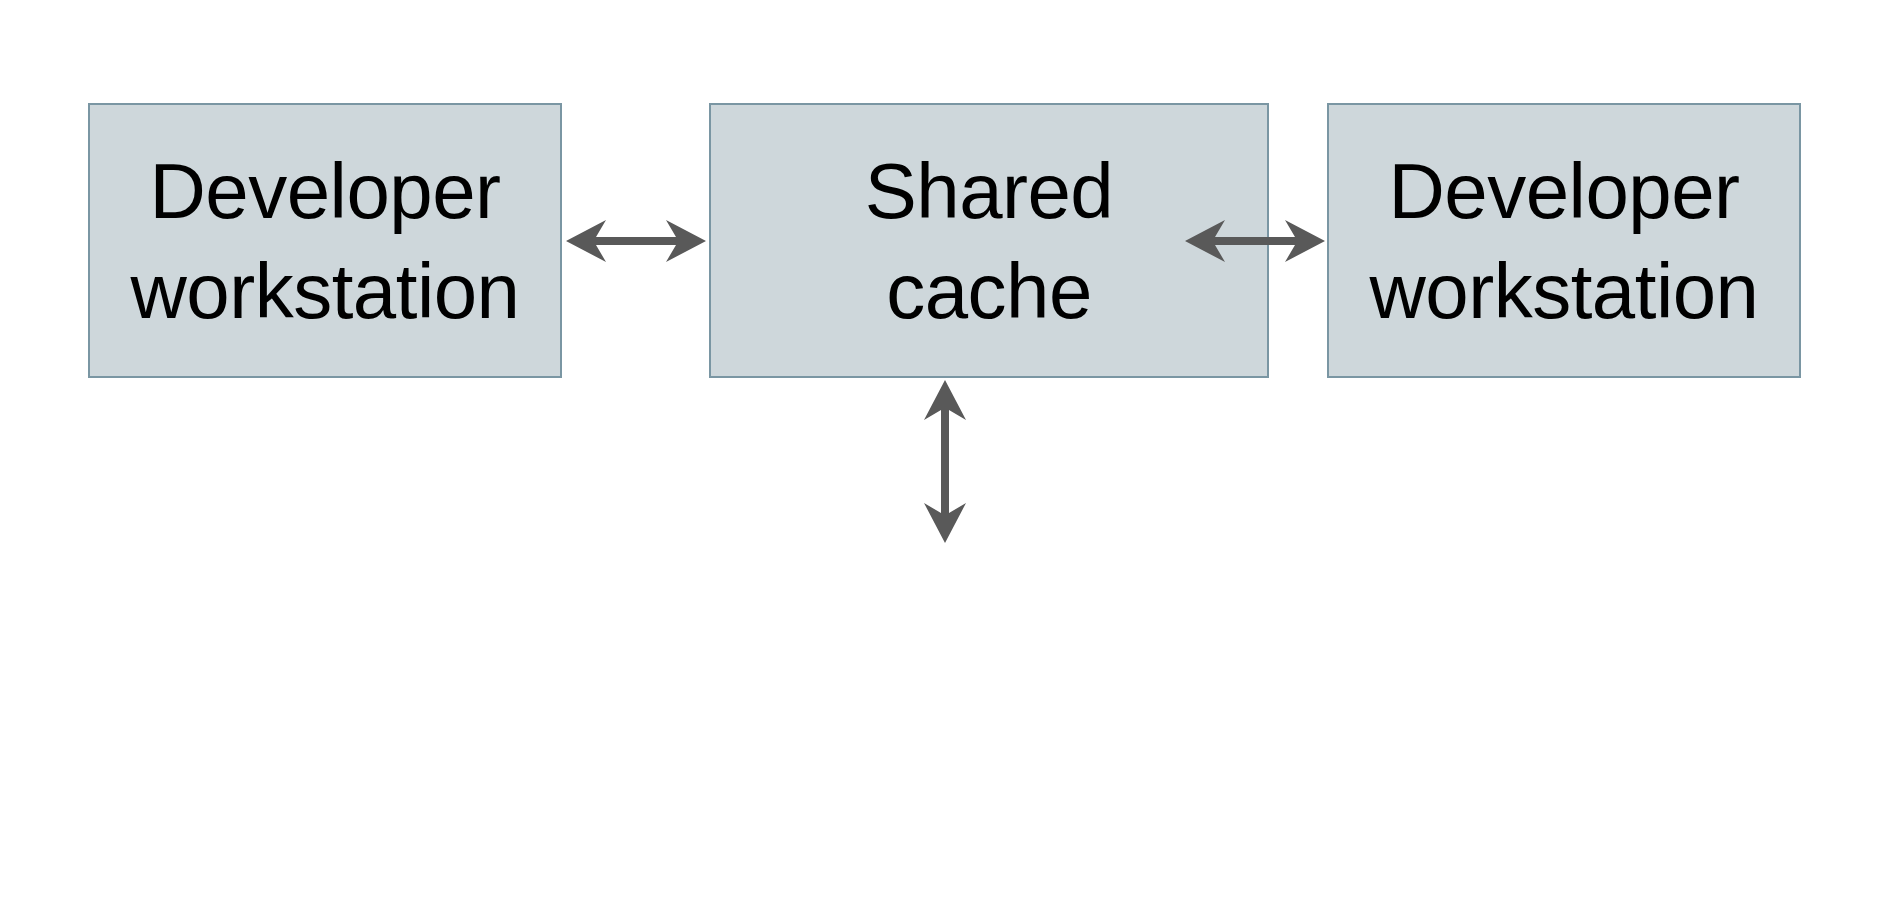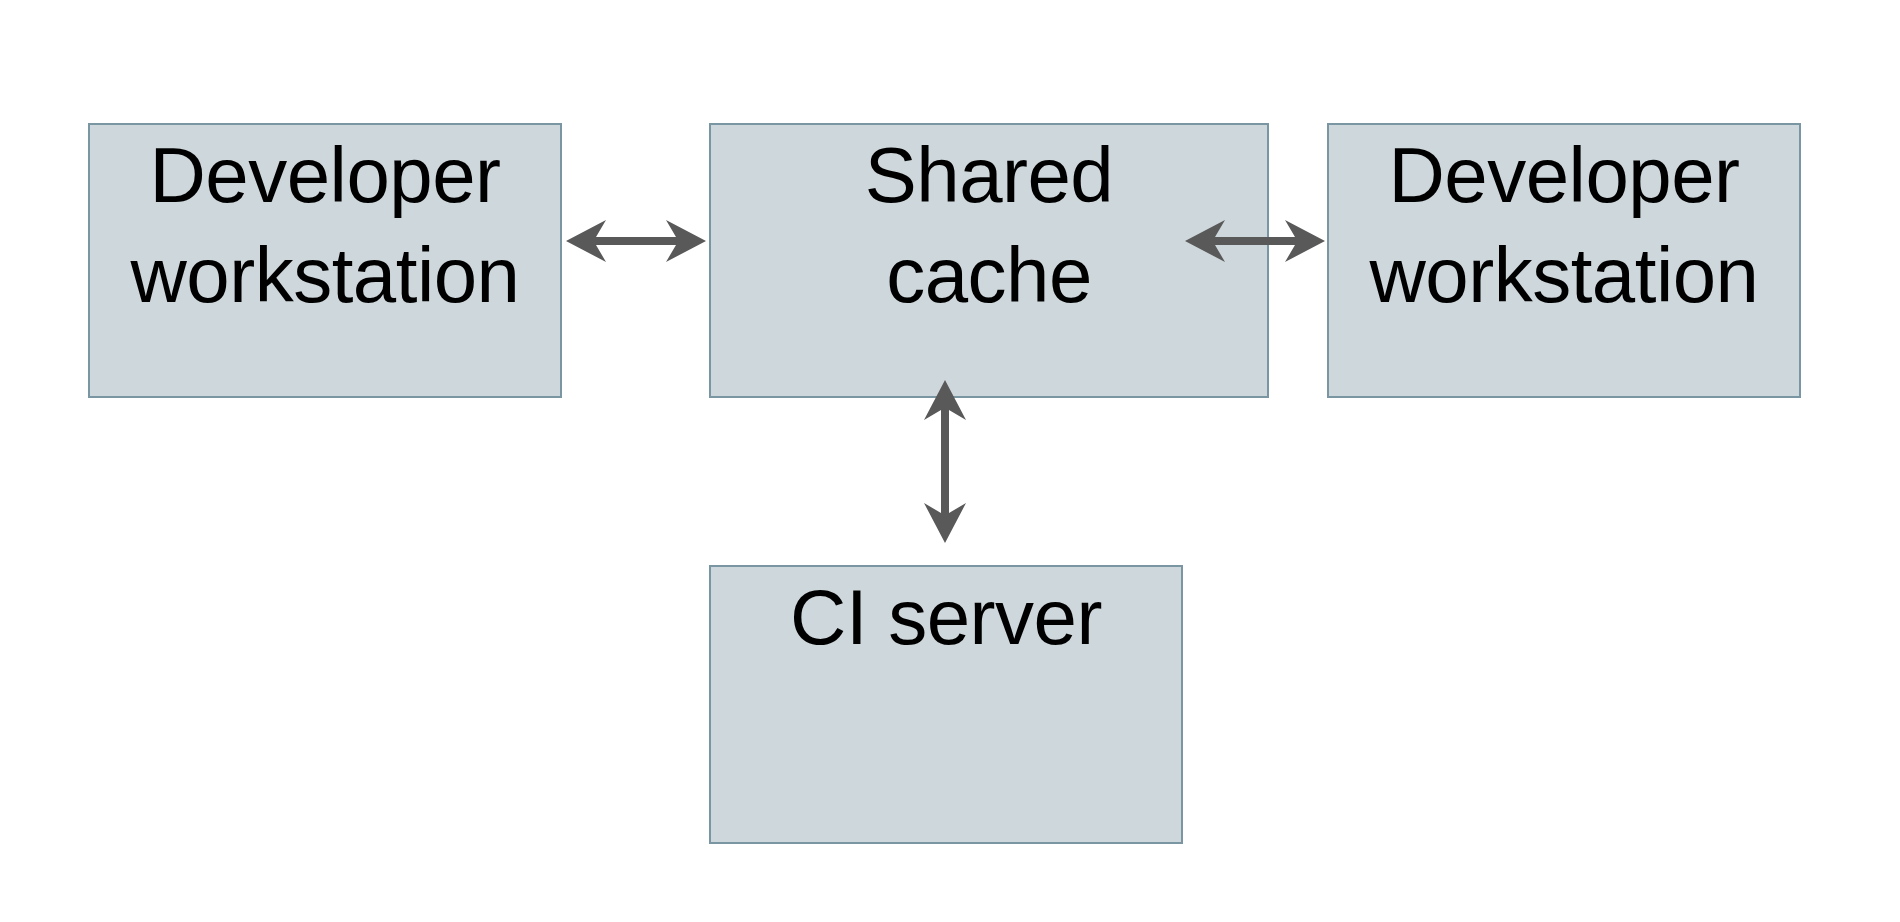--- a/index.html
+++ b/index.html
@@ -18,23 +18,23 @@
     height: 922px;
     background: #ffffff;
     overflow: hidden;
   }
   .node {
     position: absolute;
     box-sizing: border-box;
     background: #ced7db;
     border: 2px solid #7a96a3;
     display: flex;
+    align-items: center;
     justify-content: center;
     text-align: center;
-    margin-top: 20px;
   }
   .node-label {
     font-size: 78px;
     line-height: 100px;
     color: #000000;
     font-weight: 400;
     letter-spacing: -0.5px;
     white-space: pre-line;
     width: 118%;
   }
@@ -67,23 +67,20 @@
   <div class="node" id="node-shared">
     <div class="node-label">Shared
 cache</div>
   </div>
 
   <div class="node" id="node-dev-right">
     <div class="node-label">Developer
 workstation</div>
   </div>
 
-  <div class="node" id="node-ci">
-    <div class="node-label">CI server</div>
-  </div>
 
   <svg class="edge" id="edge-left-shared" viewBox="0 0 152 56">
     <path class="arrow-shape" d="M 6 28
              L 46 7
              L 36 24
              L 116 24
              L 106 7
              L 146 28
              L 106 49
              L 116 32

